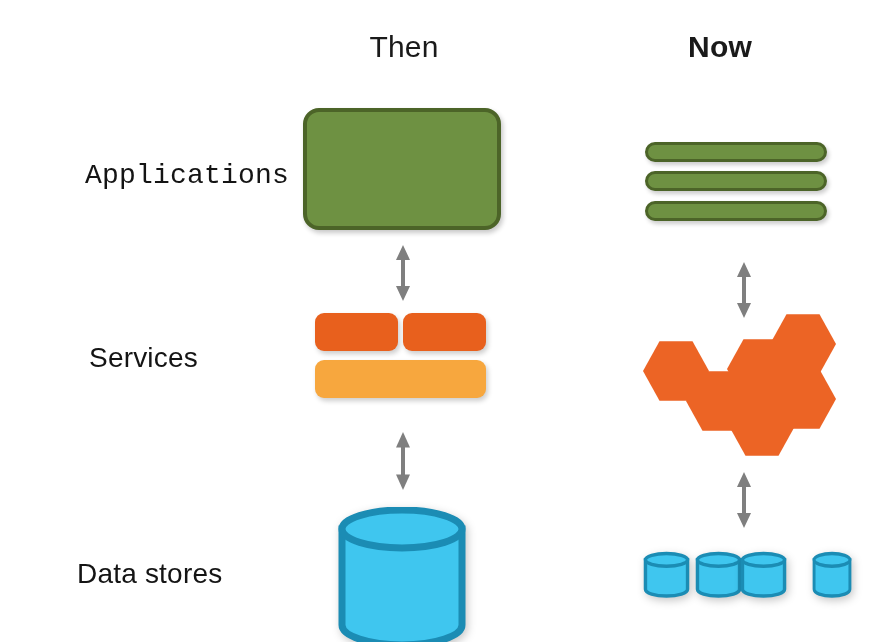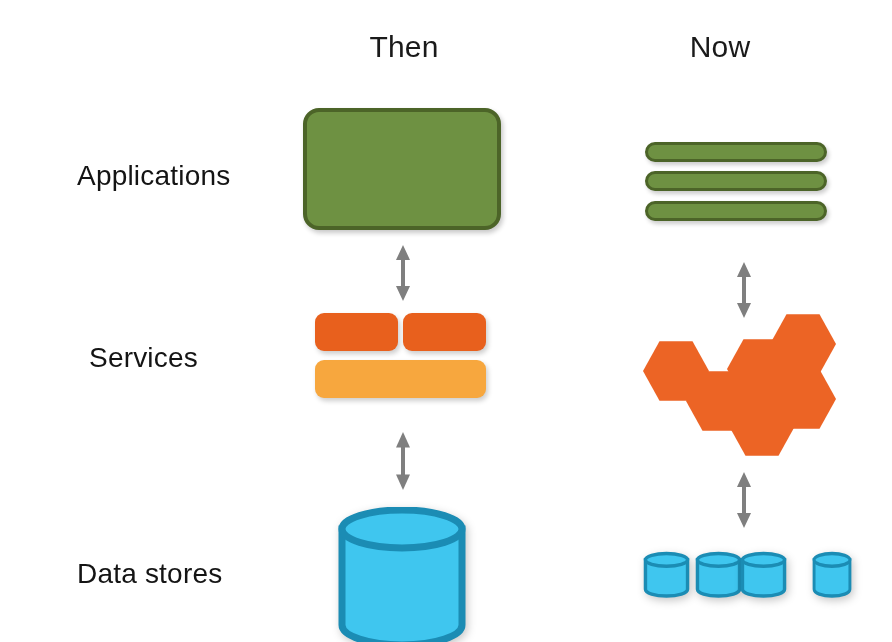--- a/index.html
+++ b/index.html
@@ -78,23 +78,23 @@
 
   
   .arrow svg { display: block; width: 100%; height: 100%; }
 </style>
 </head>
 <body>
 
 <div id="diagram">
 
   <div class="col-header" id="hdr-then" style="left: 304px; top: 30px; width: 200px;">Then</div>
-  <div class="col-header" id="hdr-now" style="left: 620px; top: 30px; width: 200px;">Now</div>
+  <div class="col-header" id="hdr-now" style="left: 620px; top: 30px; width: 200px; font-weight: bold;">Now</div>
 
-  <div class="row-label" id="lbl-applications" style="left: 77px; top: 160px;">Applications</div>
+  <div class="row-label" id="lbl-applications" style="left: 85px; top: 160px; font-family: Liberation Mono, monospace;">Applications</div>
   <div class="row-label" id="lbl-services" style="left: 77px; top: 342px; margin-left: 12px;">Services</div>
   <div class="row-label" id="lbl-datastores" style="left: 77px; top: 558px;">Data stores</div>
 
   <div class="shape monolith" id="then-monolith" style="left: 303px; top: 108px; width: 198px; height: 122px;"></div>
 
   <div id="now-app-bars">
       <div class="shape app-bar" style="left: 645px; top: 142px; width: 182px; height: 20px;"></div>
       <div class="shape app-bar" style="left: 645px; top: 171px; width: 182px; height: 20px;"></div>
       <div class="shape app-bar" style="left: 645px; top: 201px; width: 182px; height: 20px;"></div>
     </div>

